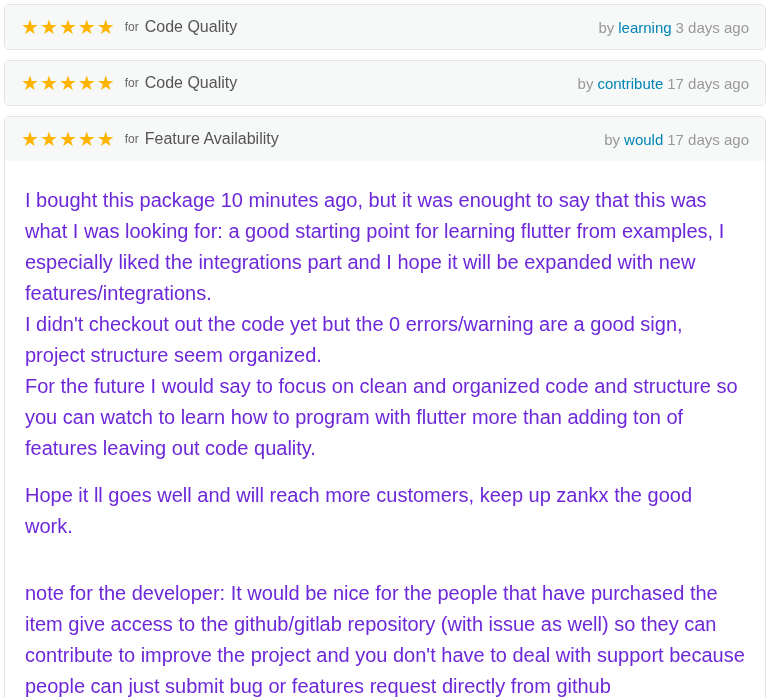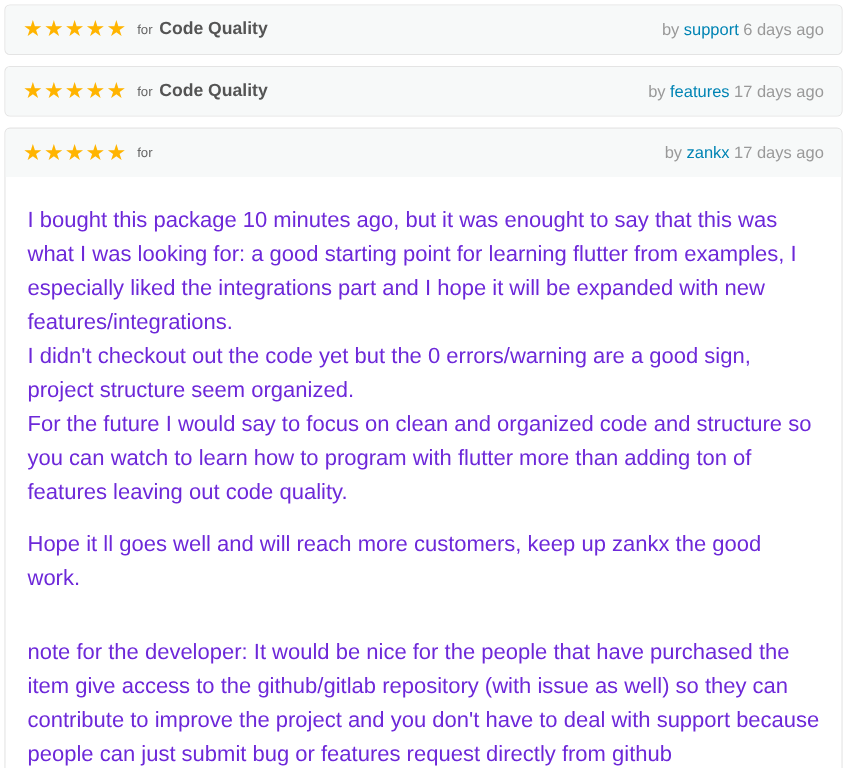--- a/index.html
+++ b/index.html
@@ -42,21 +42,21 @@
       line-height: 1;
     }
     .for-text {
       color: #666;
       font-size: 12px;
       margin-left: 4px;
     }
     .category {
       color: #545454;
       font-size: 16px;
-      font-weight: 700;
+      font-weight: 400;
     }
     .review-header-right {
       display: flex;
       align-items: center;
       gap: 4px;
       font-size: 15px;
     }
     .by-text {
       color: #999;
     }
@@ -92,60 +92,61 @@
             <span class="star">★</span>
             <span class="star">★</span>
             <span class="star">★</span>
             <span class="star">★</span>
           </div>
           <span class="for-text">for</span>
           <span class="category">Code Quality</span>
         </div>
         <div class="review-header-right">
           <span class="by-text">by</span>
-          <a class="author">support</a>
-          <span class="time-ago">6 days ago</span>
+          <a class="author">learning</a>
+          <span class="time-ago">3 days ago</span>
         </div>
       </div>
     </div>
     <div class="review-card">
       <div class="review-header">
         <div class="review-header-left">
           <div class="stars">
             <span class="star">★</span>
             <span class="star">★</span>
             <span class="star">★</span>
             <span class="star">★</span>
             <span class="star">★</span>
           </div>
           <span class="for-text">for</span>
           <span class="category">Code Quality</span>
         </div>
         <div class="review-header-right">
           <span class="by-text">by</span>
-          <a class="author">features</a>
+          <a class="author">contribute</a>
           <span class="time-ago">17 days ago</span>
         </div>
       </div>
     </div>
     <div class="review-card">
       <div class="review-header">
         <div class="review-header-left">
           <div class="stars">
             <span class="star">★</span>
             <span class="star">★</span>
             <span class="star">★</span>
             <span class="star">★</span>
             <span class="star">★</span>
           </div>
           <span class="for-text">for</span>
+          <span class="category">Feature Availability</span>
         </div>
         <div class="review-header-right">
           <span class="by-text">by</span>
-          <a class="author">zankx</a>
+          <a class="author">would</a>
           <span class="time-ago">17 days ago</span>
         </div>
       </div>
       <div class="review-body">
         <p style="white-space: pre-line;">I bought this package 10 minutes ago, but it was enought to say that this was what I was looking for: a good starting point for learning flutter from examples, I especially liked the integrations part and I hope it will be expanded with new features/integrations.
 I didn't checkout out the code yet but the 0 errors/warning are a good sign, project structure seem organized.
 For the future I would say to focus on clean and organized code and structure so you can watch to learn how to program with flutter more than adding ton of features leaving out code quality.</p>
         <p style="white-space: pre-line;">Hope it ll goes well and will reach more customers, keep up zankx the good work.</p>
         <p style="white-space: pre-line;">note for the developer: It would be nice for the people that have purchased the item give access to the github/gitlab repository (with issue as well) so they can contribute to improve the project and you don't have to deal with support because people can just submit bug or features request directly from github</p>
       </div>

